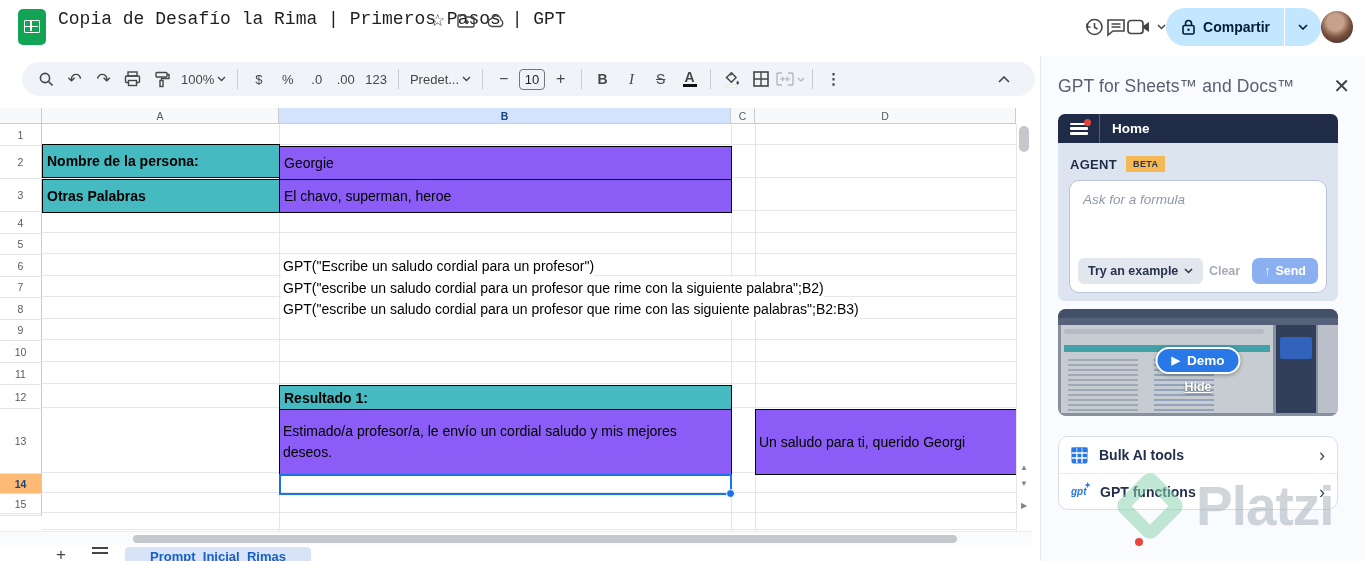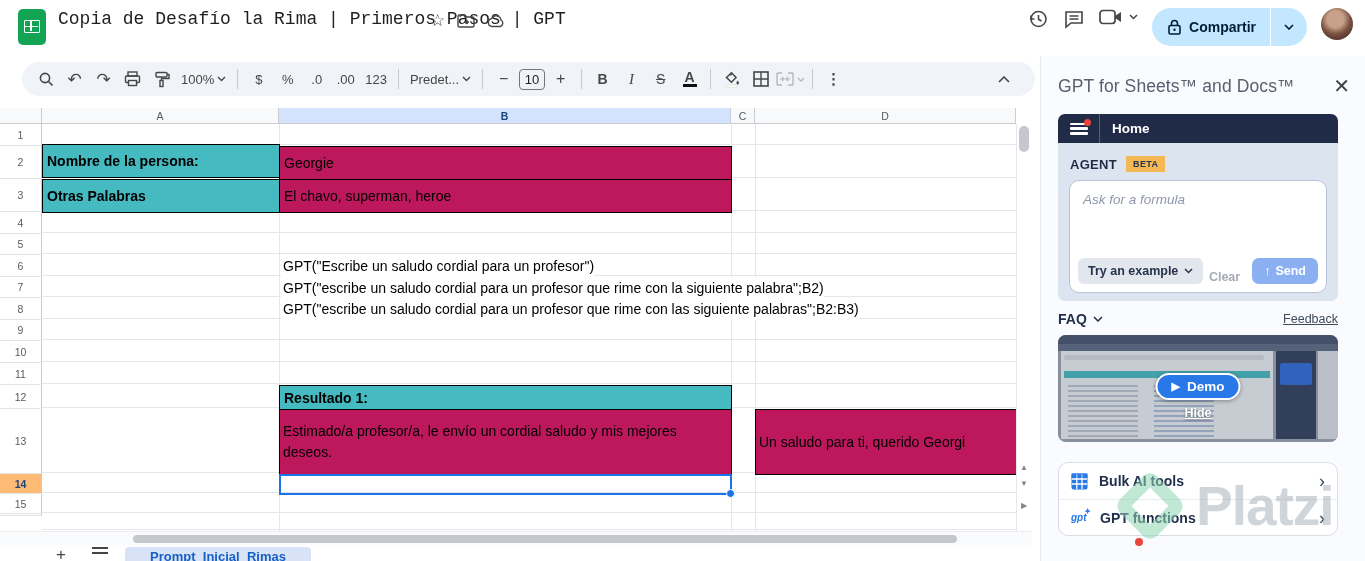--- a/index.html
+++ b/index.html
@@ -10,21 +10,21 @@
   .topbar { position:absolute; left:0; top:0; width:1365px; height:56px; background:#fff; }
   .sheets-logo { position:absolute; left:18px; top:9px; width:28px; height:36px; background:#12a454; border-radius:5px; }
   .sheets-logo .grid-glyph { position:absolute; left:6px; top:11px; width:16px; height:13px; border:1.6px solid #fff; border-radius:1px; }
   .sheets-logo .grid-glyph::before { content:""; position:absolute; left:0; top:4.5px; width:12.8px; height:1.6px; background:#fff; }
   .sheets-logo .grid-glyph::after { content:""; position:absolute; left:5.4px; top:0; width:1.6px; height:9.8px; background:#fff; }
   .doc-title { position:absolute; left:58px; top:9px; font-size:18px; color:#1f1f1f; white-space:nowrap;font-family:Liberation Mono, monospace; }
   .title-icons { position:absolute; left:430px; top:12px; display:flex; gap:12px; align-items:center; color:#444746; }
   .star-glyph { font-size:17px; line-height:18px; }
   .menubar { position:absolute; left:60px; top:33px; display:flex; }
   .menu-item { font-size:14px; color:#1f1f1f; padding:2px 8px; border-radius:10px; cursor:default; white-space:nowrap; }
-  .top-right { position:absolute; right:12px; top:8px; display:flex; align-items:flex-start; gap:14px; }
+  .top-right { position:absolute; right:12px; top:8px; display:flex; align-items:center; gap:0; }
   .tb-ico { color:#444746; display:flex; align-items:center; }
   .share-pill { display:flex; align-items:center; height:38px; background:#c2e7ff; border-radius:19px; overflow:hidden; }
   .share-main { display:flex; align-items:center; gap:8px; padding:0 14px 0 16px; height:100%; }
   .share-label { font-size:14px; font-weight:700; color:#001d35; }
   .share-sep { width:1px; height:38px; background:#fff; }
   .share-caret { padding:0 13px; height:100%; display:flex; align-items:center; color:#001d35; }
   .avatar { width:32px; height:32px; border-radius:50%; background:radial-gradient(circle at 45% 35%, #c7a18a 0 30%, #7a5140 55%, #2e2022 100%); }
 
   
   .toolbar { position:absolute; left:22px; top:62px; width:1013px; height:34px; background:#f0f4f9; border-radius:17px; display:flex; align-items:center; padding:0 10px; gap:2px; color:#444746; }
@@ -43,21 +43,21 @@
 
   
   .grid-area { position:absolute; left:0; top:108px; width:1032px; height:437px; background:#fff; }
   .corner { position:absolute; left:0; top:0; width:42px; height:16px; background:#f8f9fa; border-right:1px solid #c9cdd2; border-bottom:1px solid #c9cdd2; }
   .colhead { position:absolute; top:0; height:16px; background:#f8f9fa; border-right:1px solid #c9cdd2; border-bottom:1px solid #c9cdd2; font-size:10.5px; color:#575b60; display:flex; align-items:center; justify-content:center; }
   .colhead.sel { background:#d3e3fd; color:#18457c; font-weight:700; }
   .rowhead { position:absolute; left:0; width:42px; background:#fff; border-right:1px solid #c9cdd2; border-bottom:1px solid #e1e3e6; font-size:10.5px; color:#575b60; display:flex; align-items:center; justify-content:center; }
   .rowhead.sel { background:#fdba74; color:#18457c; font-weight:700; }
   .rowline { position:absolute; left:42px; width:974px; border-bottom:1px solid #e4e6e9; }
   .vline { position:absolute; top:16px; width:1px; background:#e4e6e9; }
-  .cell { position:absolute; display:flex; align-items:center; padding:0 4px; font-size:14px; color:#000; background:#be185d; border:1px solid #000; overflow:hidden; }
+  .cell { position:absolute; display:flex; align-items:center; padding:0 4px; font-size:14px; color:#000; background:#8b5cf6; border:1px solid #000; overflow:hidden; }
   .cell.teal { background:#45bac0; font-weight:700; }
   .cell.nowrap { white-space:nowrap; }
   .formula-cell { position:absolute; font-size:14px; color:#000; background:#fff; white-space:nowrap; display:flex; align-items:center; padding-left:2px; }
   .wrap-cell { align-items:center; line-height:21px; padding:0 3px; }
   .sel-cell { position:absolute; border:2px solid #1a73e8; background:transparent; }
   .fill-handle { position:absolute; right:-5px; bottom:-5px; width:9px; height:9px; border-radius:50%; background:#1a73e8; border:1.5px solid #fff; }
   .vscroll-thumb { position:absolute; left:1019px; top:18px; width:10px; height:26px; border-radius:5px; background:#c4c8cd; }
   .scroll-arrow { position:absolute; left:1017px; width:14px; height:14px; color:#80868b; font-size:8px; display:flex; align-items:center; justify-content:center; }
   .hscroll-zone { position:absolute; left:0; top:423px; width:1032px; height:14px; background:#fafbfc; border-top:1px solid #ececee; }
   .hscroll-thumb { position:absolute; left:133px; top:427px; width:824px; height:8px; border-radius:4px; background:#c4c8cd; }
@@ -81,21 +81,21 @@
   .nav-burger span { display:block; width:18px; height:2.4px; background:#fff; border-radius:1px; margin-bottom:2.6px; }
   .nav-dot { position:absolute; right:-3px; top:-4px; width:7px; height:7px; border-radius:50%; background:#e8453c; }
   .nav-sep { width:1px; height:29px; background:rgba(255,255,255,.25); }
   .nav-label { font-size:13.5px; font-weight:700; margin-left:12px; }
   .sb-agent { height:158px; background:#dce4f0; border-radius:0 0 7px 7px; position:relative; }
   .agent-row { display:flex; align-items:center; gap:9px; padding:13px 0 0 12px; }
   .agent-label { font-size:13px; font-weight:800; color:#1f2b47; letter-spacing:.3px; }
   .beta-badge { background:#f4b954; color:#27334e; font-size:9px; font-weight:800; padding:3px 7px; border-radius:0; letter-spacing:.4px; }
   .agent-input { position:absolute; left:11px; top:37px; width:258px; height:113px; background:#fff; border:1px solid #b9c4d8; border-radius:10px; }
   .agent-ph { position:absolute; left:13px; top:11px; font-size:13.5px; font-style:italic; color:#8e97ab; }
-  .agent-btnrow { position:absolute; left:8px; right:8px; bottom:8px; display:flex; align-items:flex-end; }
+  .agent-btnrow { position:absolute; left:8px; right:8px; bottom:8px; display:flex; align-items:center; }
   .try-pill { display:flex; align-items:center; gap:6px; background:#e2e7ee; border-radius:6px; padding:6px 10px; font-size:12.5px; font-weight:700; color:#27334e; }
   .clear-btn { margin-left:auto; font-size:12.5px; font-weight:600; color:#a6abb5; }
   .send-btn { margin-left:12px; display:flex; align-items:center; gap:5px; background:#8ab0f2; color:#fff; font-size:12.5px; font-weight:700; border-radius:7px; padding:6px 12px; }
   .sb-faqrow { margin-top:10px; display:flex; align-items:center; justify-content:space-between; }
   .faq-label { font-size:14px; font-weight:800; color:#22304d; display:flex; align-items:center; gap:6px; }
   .feedback-link { font-size:12.5px; color:#3f4a5a; text-decoration:underline; }
   .thumb { margin-top:8px; width:280px; height:107px; border-radius:8px; position:relative; overflow:hidden; background:#9aa4b1; }
   .t-chrome { position:absolute; left:0; top:0; width:100%; height:9px; background:#46536b; }
   .t-chrome2 { position:absolute; left:0; top:9px; width:100%; height:7px; background:#5d6a82; }
   .t-sheet { position:absolute; left:3px; top:16px; width:212px; bottom:3px; background:#eef1f4; }
@@ -390,29 +390,20 @@
                 </svg>
             </span>
             <span class="clear-btn">Clear</span>
             <span class="send-btn">
                 <span>↑</span>
                 <span>Send</span>
               </span>
           </div>
         </div>
       </div>
-      <div class="sb-faqrow">
-        <span class="faq-label">
-          <span>FAQ</span>
-          <svg width="10" height="6" viewBox="0 0 10 6">
-              <path d="M1 1l4 4 4-4" stroke="#22304d" stroke-width="1.5" fill="none"></path>
-            </svg>
-        </span>
-        <span class="feedback-link">Feedback</span>
-      </div>
       <div class="thumb">
         <div class="t-sheet"></div>
         <div class="t-chrome"></div>
         <div class="t-chrome2"></div>
         <div class="t-toolbar"></div>
         <div class="t-teal"></div>
         <div class="t-text1"></div>
         <div class="t-text2"></div>
         <div class="t-side"></div>
         <div class="t-sideblue"></div>

